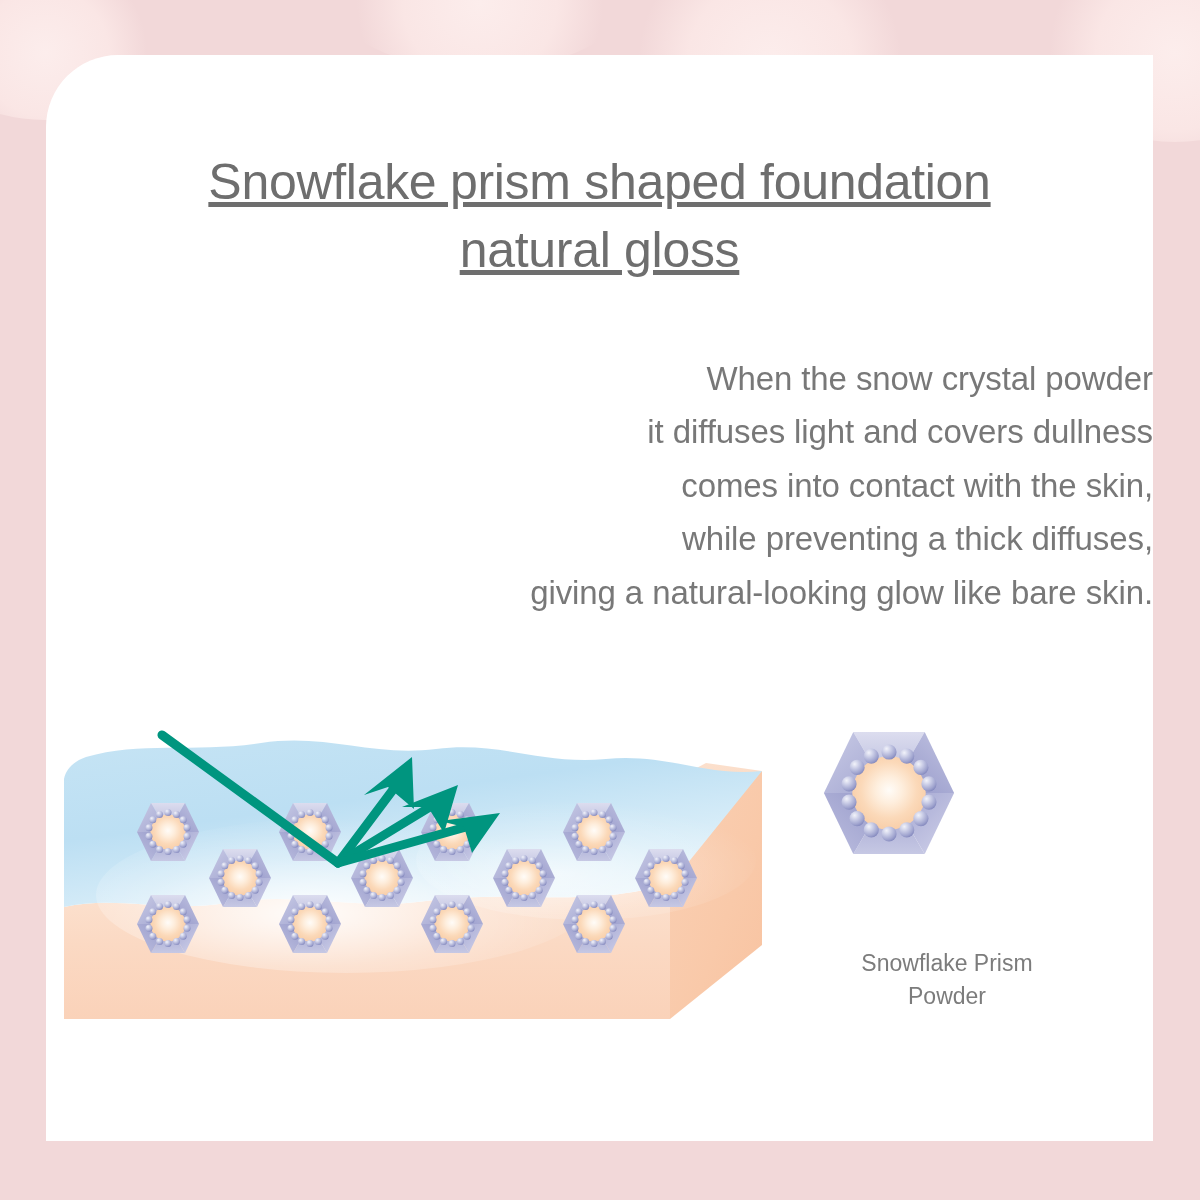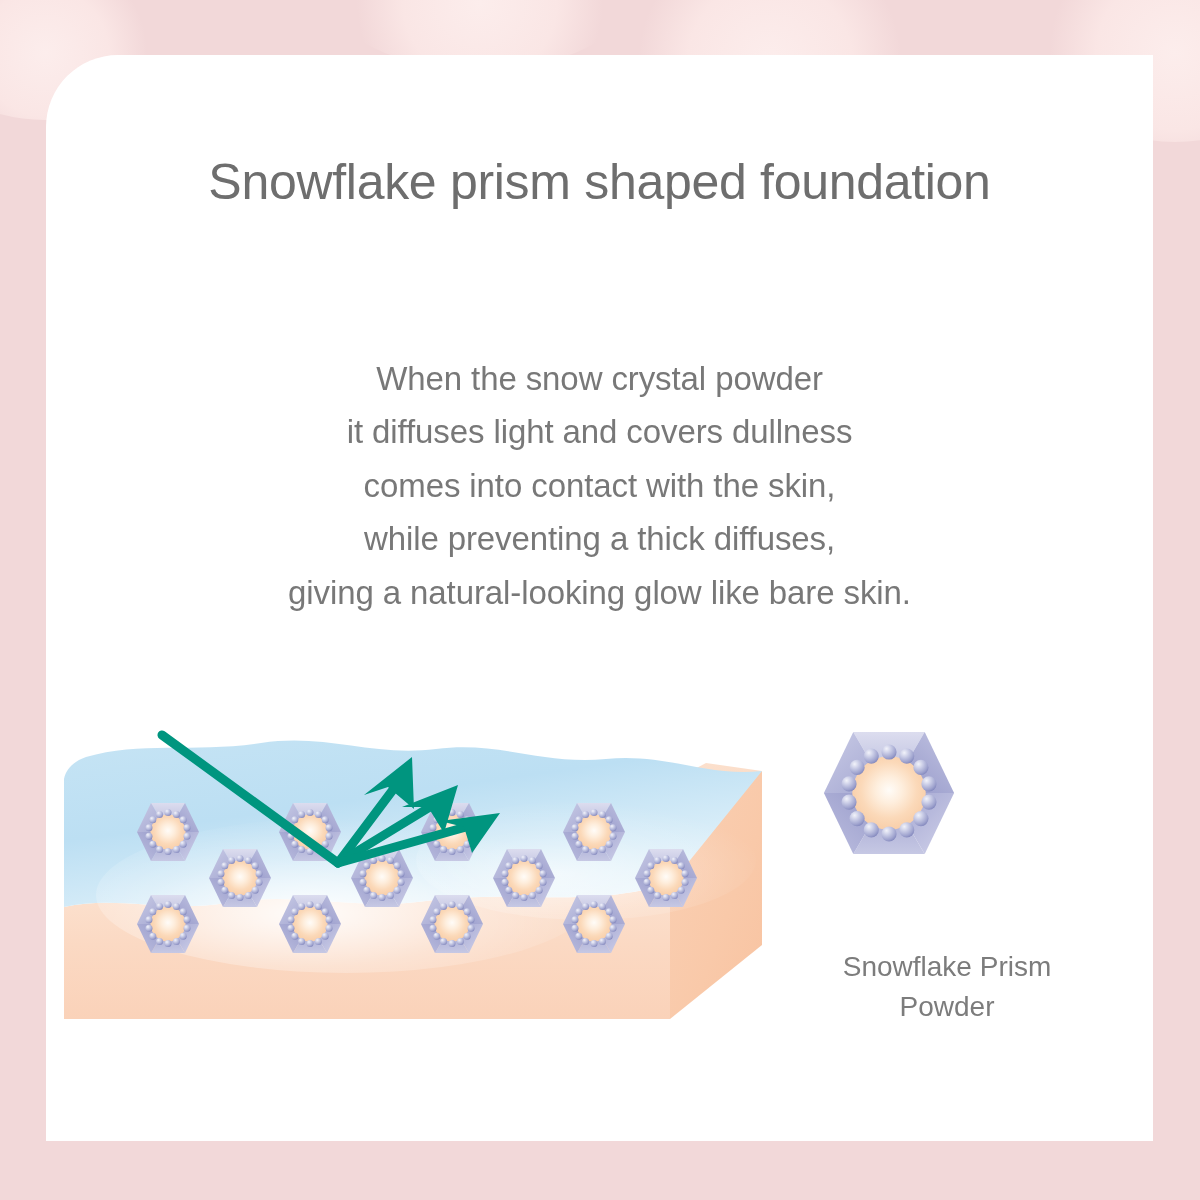--- a/index.html
+++ b/index.html
@@ -50,74 +50,76 @@
     top: 93px;
     width: 100%;
     text-align: center;
     font-size: 50px;
     line-height: 1.36;
     font-weight: 400;
     color: #6E6E6E;
     letter-spacing: -0.3px;
     padding: 0 26px;
     box-sizing: border-box;
+    text-decoration: underline;
   }
 
   
   .bodycopy {
     position: absolute;
     left: 0;
     top: 297px;
     width: 100%;
     text-align: center;
     font-size: 33px;
     line-height: 1.62;
     font-weight: 400;
     color: #787878;
     letter-spacing: -0.1px;
   }
-  .bodycopy .ln { display: block; }
+  .bodycopy .ln { display: block; text-align: right; }
 
   
   #figure {
     position: absolute;
     left: 0;
     top: 590px;
     width: 1107px;
     height: 440px;
   }
 
   
   .particle-caption {
     position: absolute;
     left: 736px;
     top: 302px;
     width: 330px;
     text-align: center;
-    font-size: 28px;
+    font-size: 23px;
     line-height: 1.42;
     color: #7C7C7C;
   }
   .particle-caption .ln { display: block; }
 </style>
 </head>
 <body>
 
 <div id="page">
 
   <div class="cloud cloud-a"></div>
   <div class="cloud cloud-b"></div>
   <div class="cloud cloud-c"></div>
   <div class="cloud cloud-d"></div>
 
   <div id="card">
 
     <div class="headline">
       <span>Snowflake prism shaped foundation</span>
       <br>
+      <span>natural gloss</span>
     </div>
 
     <div class="bodycopy">
       <span class="ln">When the snow crystal powder</span>
       <span class="ln">it diffuses light and covers dullness</span>
       <span class="ln">comes into contact with the skin,</span>
       <span class="ln">while preventing a thick diffuses,</span>
       <span class="ln">giving a natural-looking glow like bare skin.</span>
     </div>
 

